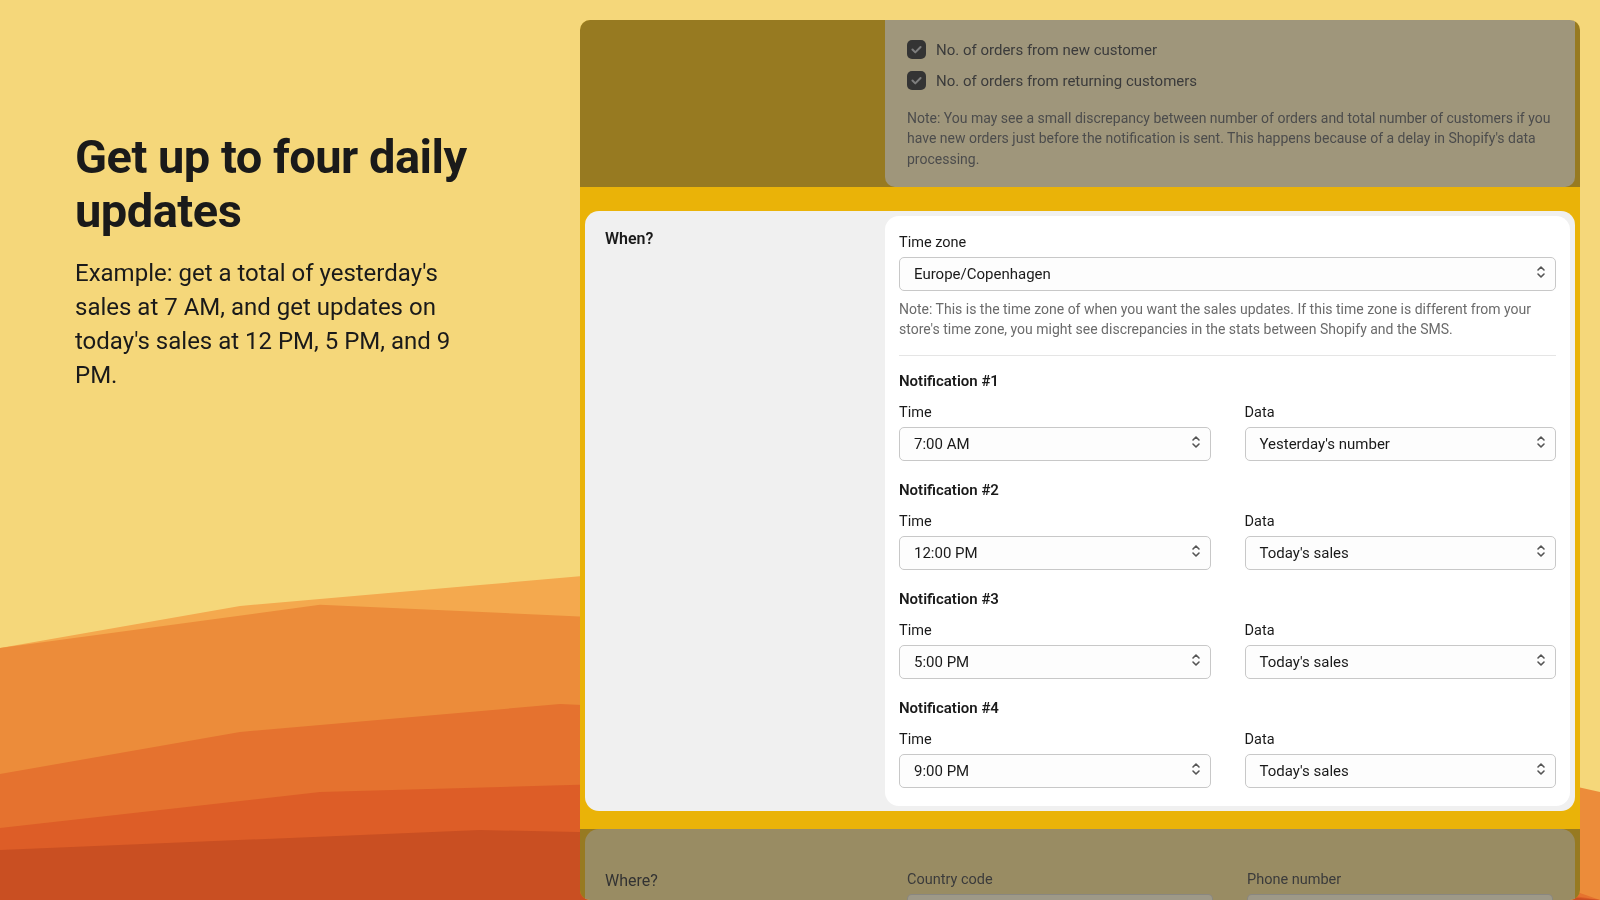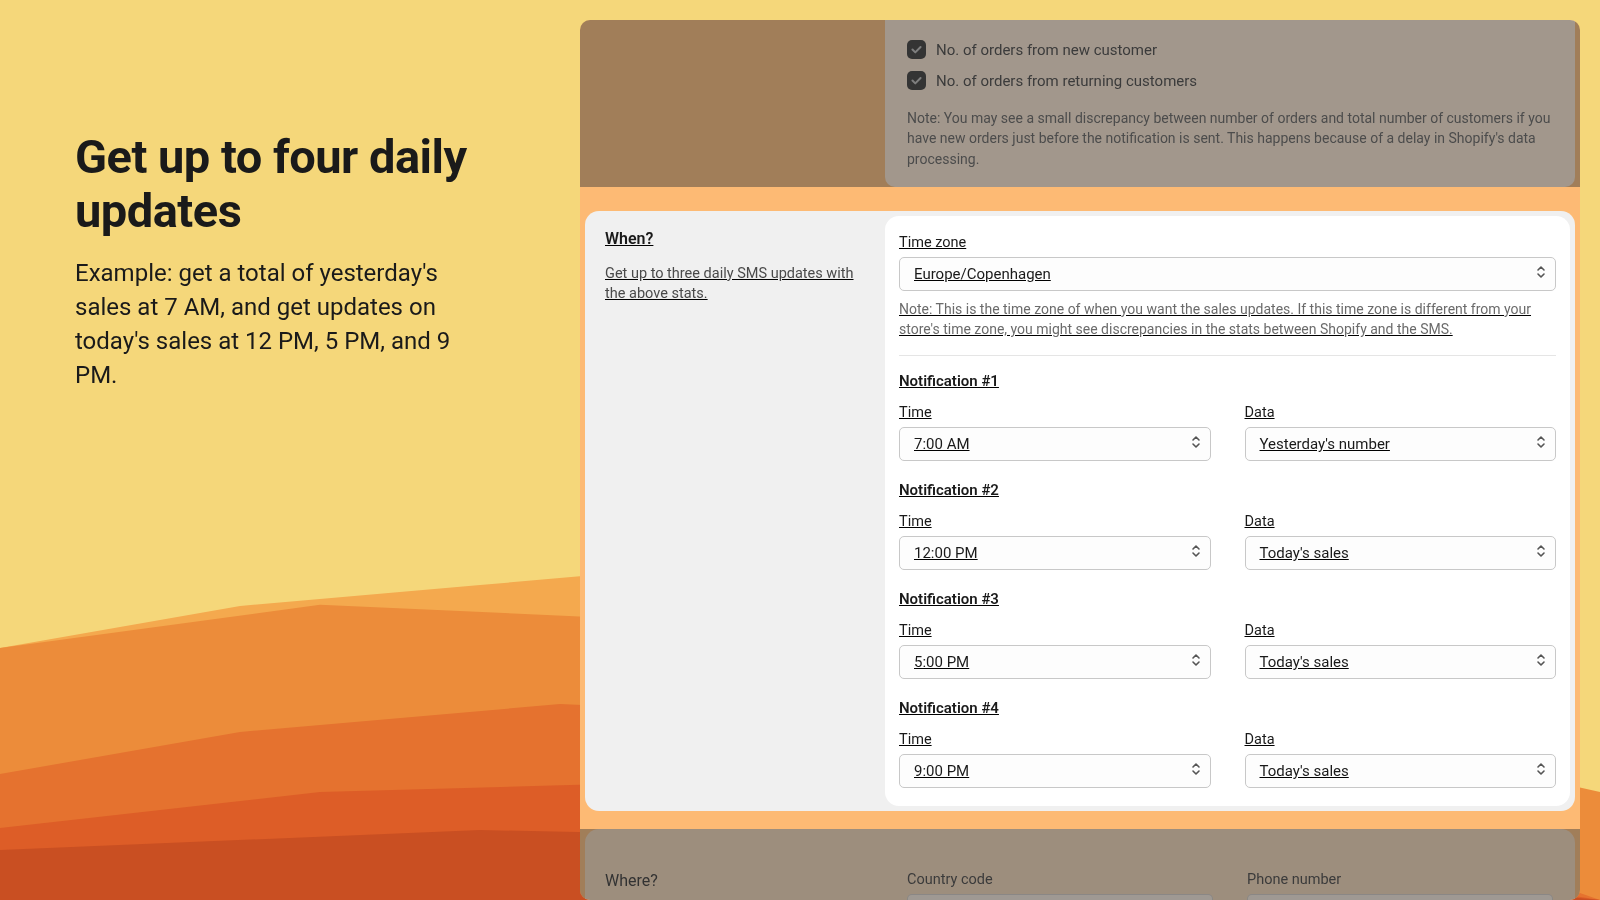--- a/index.html
+++ b/index.html
@@ -76,21 +76,21 @@
   color: #1a1a1a;
 }
 
 
 .app-panel {
   position: absolute;
   right: 20px;
   top: 20px;
   width: 1000px;
   height: 880px;
-  background: #fdba74;
+  background: #eab308;
   border-radius: 10px;
   overflow: hidden;
 }
 
 
 .top-card {
   margin: 0 0 24px 0;
   background: rgba(255,255,255,0.7);
   border-radius: 0 0 10px 10px;
   padding: 14px 22px 18px 22px;
@@ -234,21 +234,21 @@
 .where-title { font-size: 16px; font-weight: 400; color: #2a2a2a; margin-top: 24px; }
 .dim .field-label { color: #3a3a3a; margin-top: 28px; }
 .dim .select { background: rgba(253,253,253,0.6); border-color: rgba(180,180,180,0.6); }
 
 .overlay-dim {
   position: absolute;
   inset: 0;
   background: rgba(60,60,60,0.48);
   pointer-events: none;
 }
-.when-wrapper { position: relative; z-index: 5; text-decoration: underline; }
+.when-wrapper { position: relative; z-index: 5; }
 </style>
 </head>
 <body>
 
 <div class="bg-wave wave-1"></div>
 <div class="bg-wave wave-2"></div>
 <div class="bg-wave wave-3"></div>
 <div class="bg-wave wave-4"></div>
 <div class="bg-wave wave-5"></div>
 
@@ -279,21 +279,20 @@
       </div>
       <div class="note-text">Note: You may see a small discrepancy between number of orders and total number of customers if you have new orders just before the notification is sent. This happens because of a delay in Shopify's data processing.</div>
     </div>
     <div class="overlay-dim"></div>
   </div>
 
   <div class="when-wrapper">
     <div class="section">
       <div class="section-left">
         <div class="section-title">When?</div>
-        <div class="section-desc">Get up to three daily SMS updates with the above stats.</div>
       </div>
       <div class="section-right">
         <label class="field-label">Time zone</label>
         <div class="select-wrapper">
           <div class="select">
             <span>Europe/Copenhagen</span>
           </div>
           <span class="select-chevron">
             <svg width="10" height="16" viewBox="0 0 10 16" fill="none">
                 <path d="M2 6l3-3 3 3M2 10l3 3 3-3" stroke="#555" stroke-width="1.6" stroke-linecap="round" stroke-linejoin="round"></path>

